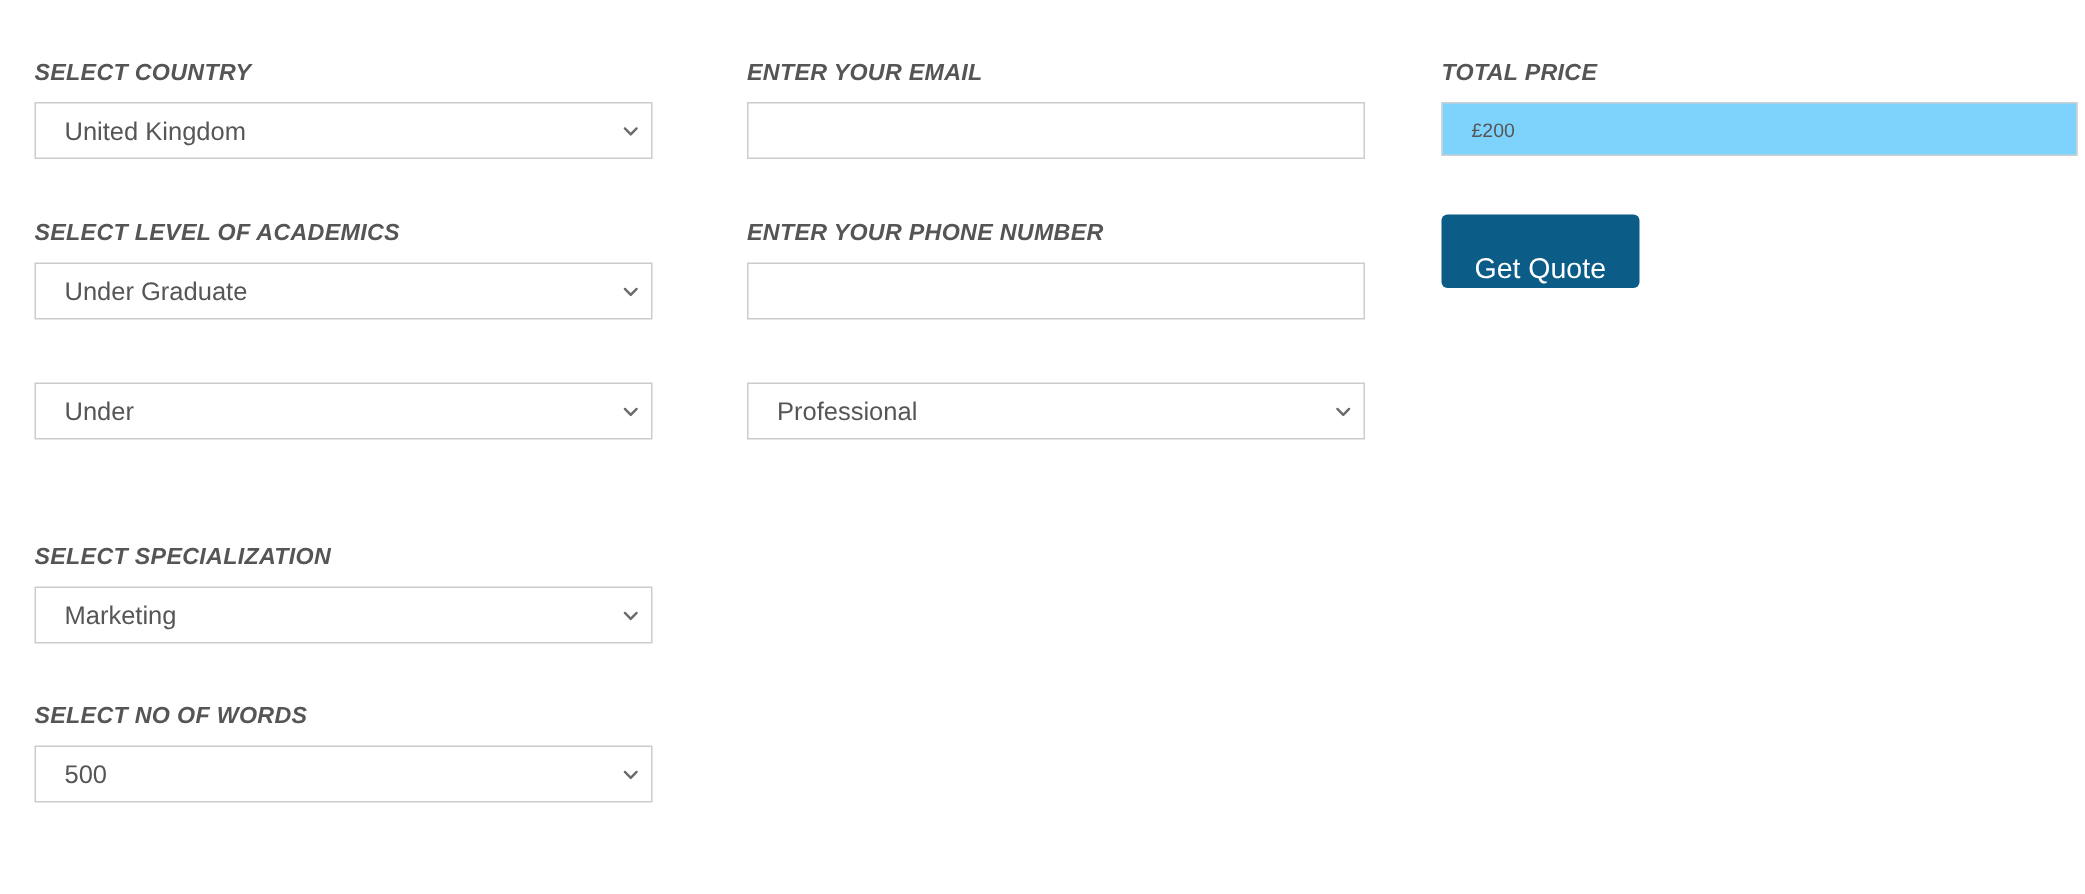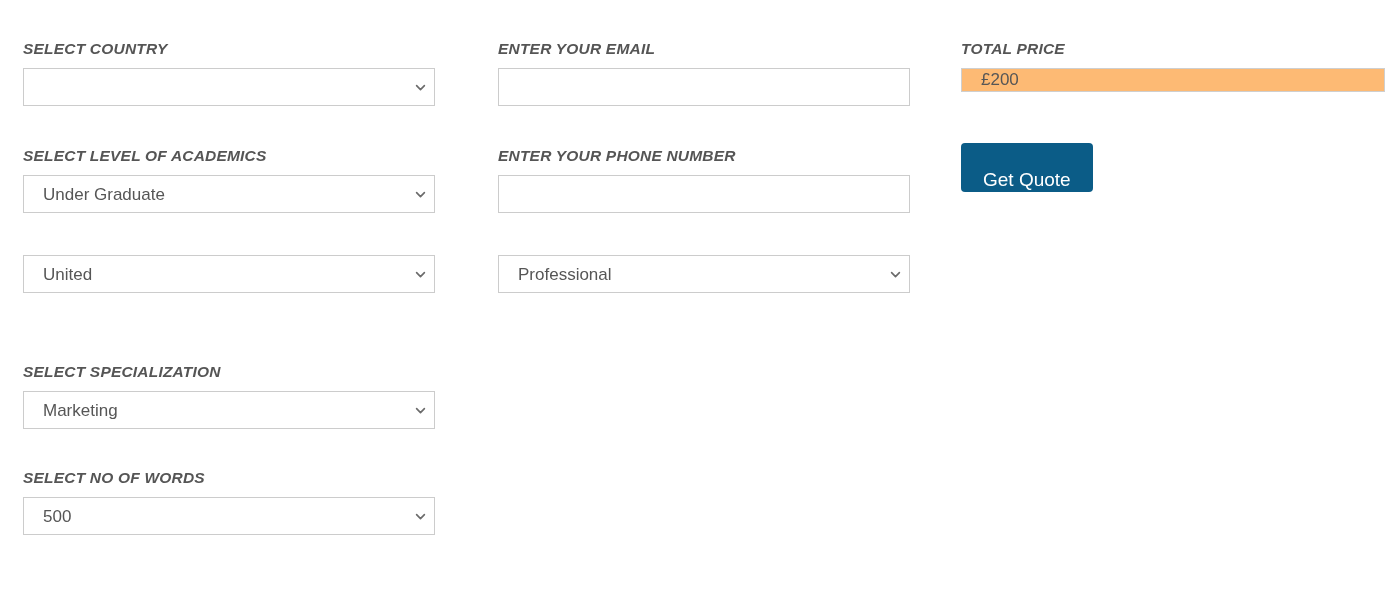--- a/index.html
+++ b/index.html
@@ -102,27 +102,27 @@
     color: #565656;
     outline: none;
   }
   .text-input::placeholder { color: #a8a8a8; }
 
   
   .price-input {
     box-sizing: border-box;
     display: block;
     width: 100%;
-    height: 24px;
+    height: 36px;
     padding: 0 19px;
-    background: #fdba74;
+    background: #7dd3fc;
     border: 1px solid #cfcfcf;
     border-radius: 0;
     font-family: "Liberation Sans", "DejaVu Sans", sans-serif;
-    font-size: 17px;
+    font-size: 13px;
     color: #565656;
     outline: none;
   }
 
   
   .submit-button {
     display: inline-block;
     box-sizing: border-box;
     height: 49px;
     padding: 12px 22px;
@@ -150,20 +150,21 @@
 </head>
 <body>
 
 <div class="form-root">
 
   <div class="col col-left">
 
     <div class="field-group row-1">
       <span class="field-label">SELECT COUNTRY</span>
       <div class="select-wrap">
+        <span class="select-value">United Kingdom</span>
         <span class="chevron-down-icon">
           <svg viewBox="0 0 11 11" width="11" height="11" aria-hidden="true">
             <path d="M1.6 3.6 L5.5 7.6 L9.4 3.6" fill="none" stroke="#6b6b6b" stroke-width="1.6" stroke-linecap="round" stroke-linejoin="round"></path>
           </svg>
         </span>
       </div>
     </div>
 
     <div class="field-group row-2">
       <span class="field-label">SELECT LEVEL OF ACADEMICS</span>
@@ -172,21 +173,21 @@
         <span class="chevron-down-icon">
           <svg viewBox="0 0 11 11" width="11" height="11" aria-hidden="true">
             <path d="M1.6 3.6 L5.5 7.6 L9.4 3.6" fill="none" stroke="#6b6b6b" stroke-width="1.6" stroke-linecap="round" stroke-linejoin="round"></path>
           </svg>
         </span>
       </div>
     </div>
 
     <div class="field-group row-3">
       <div class="select-wrap">
-        <span class="select-value">United</span>
+        <span class="select-value">Under</span>
         <span class="chevron-down-icon">
           <svg viewBox="0 0 11 11" width="11" height="11" aria-hidden="true">
             <path d="M1.6 3.6 L5.5 7.6 L9.4 3.6" fill="none" stroke="#6b6b6b" stroke-width="1.6" stroke-linecap="round" stroke-linejoin="round"></path>
           </svg>
         </span>
       </div>
     </div>
 
     <div class="field-group row-4">
       <span class="field-label">SELECT SPECIALIZATION</span>

